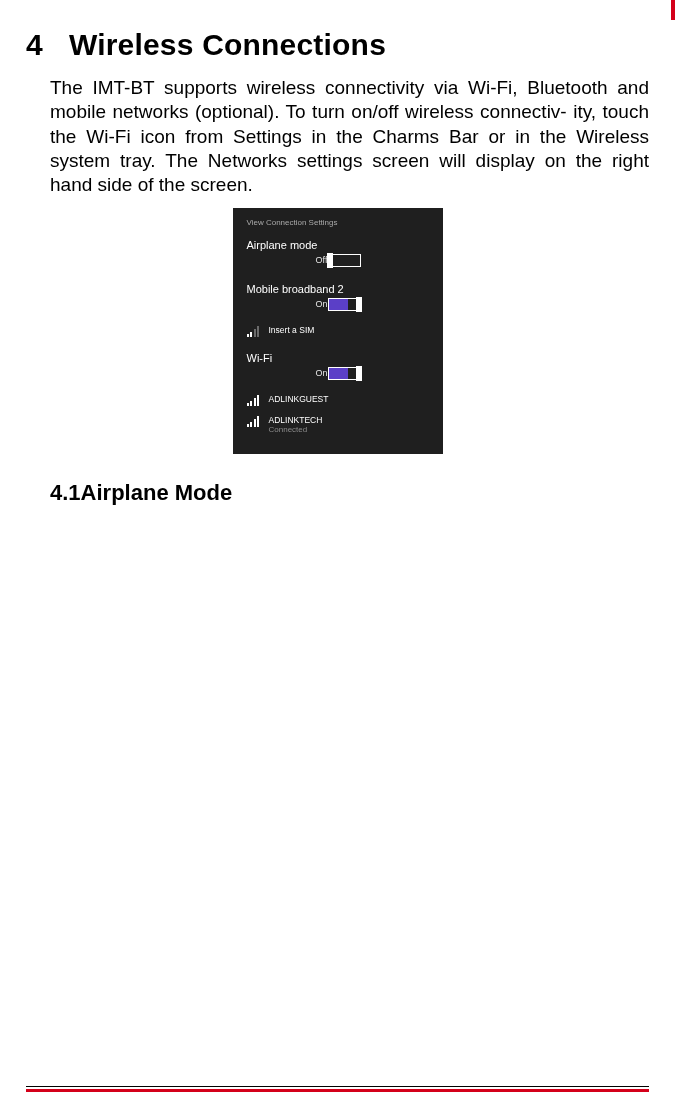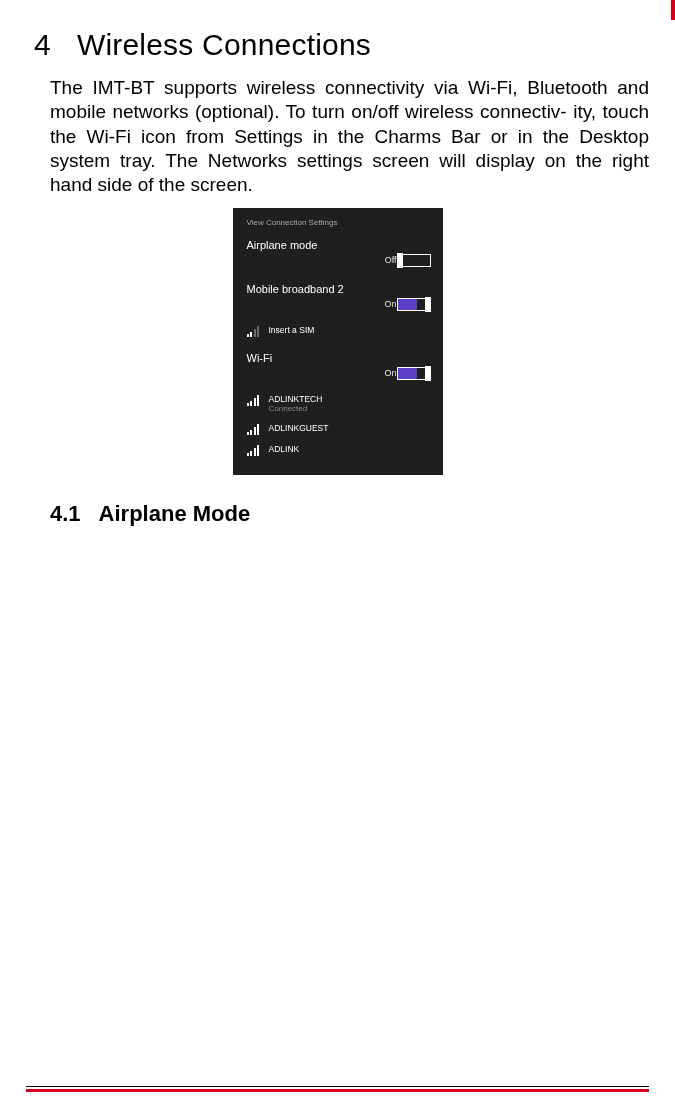--- a/index.html
+++ b/index.html
@@ -21,39 +21,39 @@
   .edge-mark {
     position: absolute;
     top: 0;
     right: 0;
     width: 4px;
     height: 20px;
     background: #d4001a;
   }
   .h1 {
     font-size: 30px;
-    font-weight: normal;
-    margin: 0 0 14px 8px;
+    font-weight: bold;
+    margin: 0 0 14px 0;
     letter-spacing: 0.2px;
   }
   .h1 .num { display: inline-block; margin-right: 26px; }
   .para {
     font-size: 19px;
     line-height: 1.28;
     margin: 0 0 10px 0;
     padding-left: 24px;
     text-align: justify;
   }
   .h2 {
     font-size: 22px;
     font-weight: bold;
     margin: 26px 0 10px 0;
     padding-left: 24px;
   }
-  .h2 .num { display: inline-block; margin-right: 18px; }
+  .h2 .num { display: inline-block; }
   .figwrap {
     display: flex;
     justify-content: center;
     margin: 2px 0 8px 0;
   }
   
   .panel {
     width: 210px;
     background: #1f1f1f;
     color: #fff;
@@ -85,21 +85,21 @@
     margin-bottom: 12px;
   }
   .section-label {
     font-size: 11px;
     font-weight: 300;
     margin-bottom: 3px;
   }
   .toggle-row {
     display: flex;
     align-items: center;
-    justify-content: flex-end;
+    justify-content: center;
     margin-bottom: 16px;
     margin-top: 2px;
   }
   .toggle-row.tight { margin-bottom: 10px; }
   .toggle-state { font-size: 9px; color: #e6e6e6; }
   .toggle {
     width: 34px; height: 13px;
     border: 1.5px solid #fff;
     position: relative;
     box-sizing: border-box;
@@ -162,21 +162,21 @@
 </head>
 <body>
 
 <div class="page">
   <div class="edge-mark"></div>
 
   <h1 class="h1">
     <span class="num">4</span><span>Wireless Connections</span>
   </h1>
 
-  <p class="para">The IMT-BT supports wireless connectivity via Wi-Fi, Bluetooth and mobile networks (optional). To turn on/off wireless connectiv- ity, touch the Wi-Fi icon from Settings in the Charms Bar or in the Desktop system tray. The Networks settings screen will display on the right hand side of the screen.</p>
+  <p class="para">The IMT-BT supports wireless connectivity via Wi-Fi, Bluetooth and mobile networks (optional). To turn on/off wireless connectiv- ity, touch the Wi-Fi icon from Settings in the Charms Bar or in the Wireless system tray. The Networks settings screen will display on the right hand side of the screen.</p>
 
   <div class="figwrap">
     <div class="panel">
       <div class="vcs">View Connection Settings</div>
 
       <div class="section-label">Airplane mode</div>
       <div class="toggle-row">
         <span class="toggle-state">Off</span>
         <span class="toggle off">
             <span class="knob"></span>
@@ -212,42 +212,33 @@
           </span>
       </div>
 
       <div class="net-item">
         <span class="bars">
             <span class="b1"></span>
             <span class="b2"></span>
             <span class="b3"></span>
             <span class="b4"></span>
           </span>
-        <span class="net-text">
-          <span>ADLINKTECH</span><br>
-          <span class="sub">Connected</span>
-        </span>
+        <span class="net-text">ADLINKGUEST</span>
       </div>
       <div class="net-item">
         <span class="bars">
             <span class="b1"></span>
             <span class="b2"></span>
             <span class="b3"></span>
             <span class="b4"></span>
           </span>
-        <span class="net-text">ADLINKGUEST</span>
-      </div>
-      <div class="net-item">
-        <span class="bars">
-            <span class="b1"></span>
-            <span class="b2"></span>
-            <span class="b3"></span>
-            <span class="b4"></span>
-          </span>
-        <span class="net-text">ADLINK</span>
+        <span class="net-text">
+          <span>ADLINKTECH</span><br>
+          <span class="sub">Connected</span>
+        </span>
       </div>
     </div>
   </div>
 
   <h2 class="h2">
     <span class="num">4.1</span><span>Airplane Mode</span>
   </h2>
 
 
   <div class="bottom-accent"></div>

